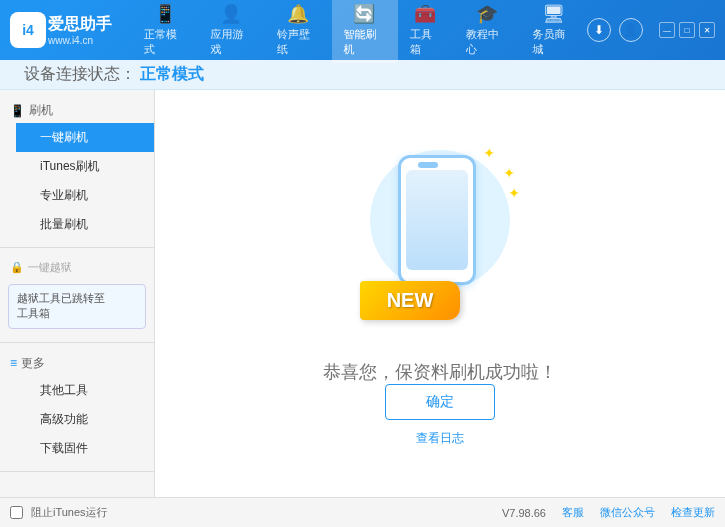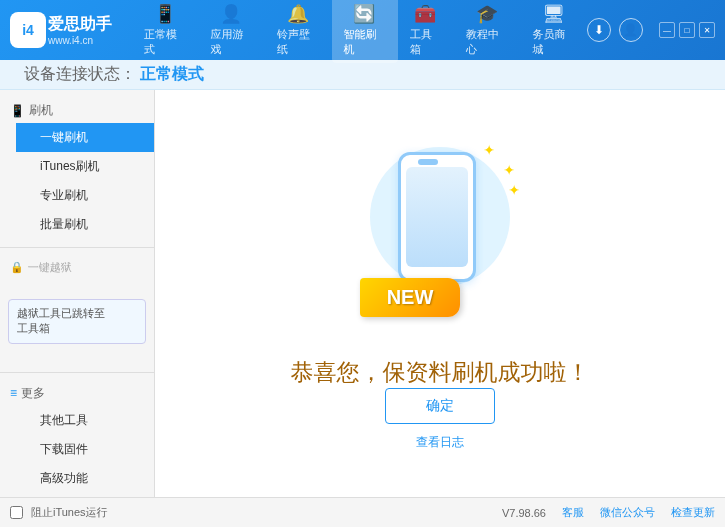--- a/index.html
+++ b/index.html
@@ -32,40 +32,40 @@
     
     .sidebar { width: 155px; background: #f5f5f5; border-right: 1px solid #ddd; overflow-y: auto; padding-top: 4px; }
     .sidebar-section { padding: 4px 0; }
     .sidebar-section-header { display: flex; align-items: center; padding: 4px 10px; color: #666; font-size: 12px; cursor: pointer; }
     .sidebar-section-header .section-icon { margin-right: 4px; color: #2196F3; }
     .sidebar-item { padding: 6px 10px 6px 24px; color: #333; cursor: pointer; font-size: 12px; margin-left: 16px; }
     .sidebar-item.active { background: #2196F3; color: white; }
     .sidebar-divider { border: none; border-top: 1px solid #ddd; margin: 4px 0; }
     .sidebar-disabled { color: #aaa; display: flex; align-items: center; padding: 4px 10px; font-size: 11px; }
     .sidebar-disabled .dis-icon { margin-right: 4px; }
-    .sidebar-warning-box { background: #f0f8ff; border: 1px solid #cce; margin: 20px 8px; padding: 6px 8px; border-radius: 4px; font-size: 11px; color: #555; line-height: 1.4; }
+    .sidebar-warning-box { background: #f0f8ff; border: 1px solid #cce; margin: 5px 8px; padding: 6px 8px; border-radius: 4px; font-size: 11px; color: #555; line-height: 1.4; }
 
     
     .content { flex: 1; display: flex; flex-direction: column; align-items: center; justify-content: center; background: white; position: relative; }
     .content-illustration { display: flex; flex-direction: column; align-items: center; margin-bottom: 20px; }
 
     
     .phone-container { position: relative; width: 160px; height: 200px; }
     .phone-bg-circle { position: absolute; top: 10px; left: 10px; width: 140px; height: 140px; background: #e0f4ff; border-radius: 50%; }
     .phone-body { position: absolute; top: 15px; left: 38px; width: 78px; height: 130px; background: white; border-radius: 12px; border: 3px solid #90CAF9; box-shadow: 0 2px 8px rgba(33,150,243,0.2); display: flex; align-items: center; justify-content: center; }
     .phone-screen { width: 62px; height: 100px; background: linear-gradient(180deg, #e3f2fd, #bbdefb); border-radius: 6px; }
     .phone-notch { position: absolute; top: 22px; left: 58px; width: 20px; height: 6px; background: #90CAF9; border-radius: 3px; }
     .new-badge { position: absolute; bottom: 20px; left: 0px; width: 100px; background: linear-gradient(135deg, #FFD600, #FF8F00); border-radius: 4px 12px 12px 4px; padding: 8px 2px; display: flex; align-items: center; justify-content: center; box-shadow: 2px 2px 6px rgba(0,0,0,0.2); }
     .new-badge-text { color: white; font-weight: bold; font-size: 20px; text-shadow: 1px 1px 2px rgba(0,0,0,0.3); }
     .sparkle { position: absolute; color: #FFD600; font-size: 14px; }
     .sparkle-1 { top: 25px; right: 5px; }
     .sparkle-2 { top: 5px; right: 25px; }
     .sparkle-3 { top: 45px; right: 0px; }
 
-    .success-text { font-size: 23px; color: #a16207; font-weight: normal; }
+    .success-text { font-size: 18px; color: #737373; font-weight: normal; }
     .confirm-btn { background: white; border: 1px solid #2196F3; color: #2196F3; padding: 8px 40px; border-radius: 4px; cursor: pointer; font-size: 14px; margin-bottom: 10px; }
     .log-link { color: #2196F3; cursor: pointer; font-size: 12px; text-decoration: none; }
 
     
     .bottom-bar { height: 30px; background: #f5f5f5; border-top: 1px solid #ddd; display: flex; align-items: center; justify-content: space-between; padding: 0 10px; font-size: 11px; color: #666; }
     .bottom-left { display: flex; align-items: center; gap: 4px; justify-content: center; }
     .bottom-right { display: flex; gap: 16px; align-items: center; text-align: center; }
     .device-checkboxes { display: flex; gap: 6px; margin-bottom: 4px; }
     .device-checkbox-item { display: flex; align-items: center; gap: 3px; font-size: 11px; color: #333; cursor: pointer; }
     .checkbox-red-border { border: 2px solid red; padding: 1px; border-radius: 2px; }
@@ -167,24 +167,24 @@
 
     <div class="sidebar-section">
       <div class="sidebar-section-header">
         <span class="section-icon">≡</span>
         <span>更多</span>
       </div>
       <div class="sidebar-item">
         <span>其他工具</span>
       </div>
       <div class="sidebar-item">
+        <span>高级功能</span>
+      </div>
+      <div class="sidebar-item">
         <span>下载固件</span>
-      </div>
-      <div class="sidebar-item">
-        <span>高级功能</span>
       </div>
     </div>
     <hr class="sidebar-divider">
 
   </div>
 
   <div class="content">
     <div class="content-illustration">
 
       <div class="phone-container">

